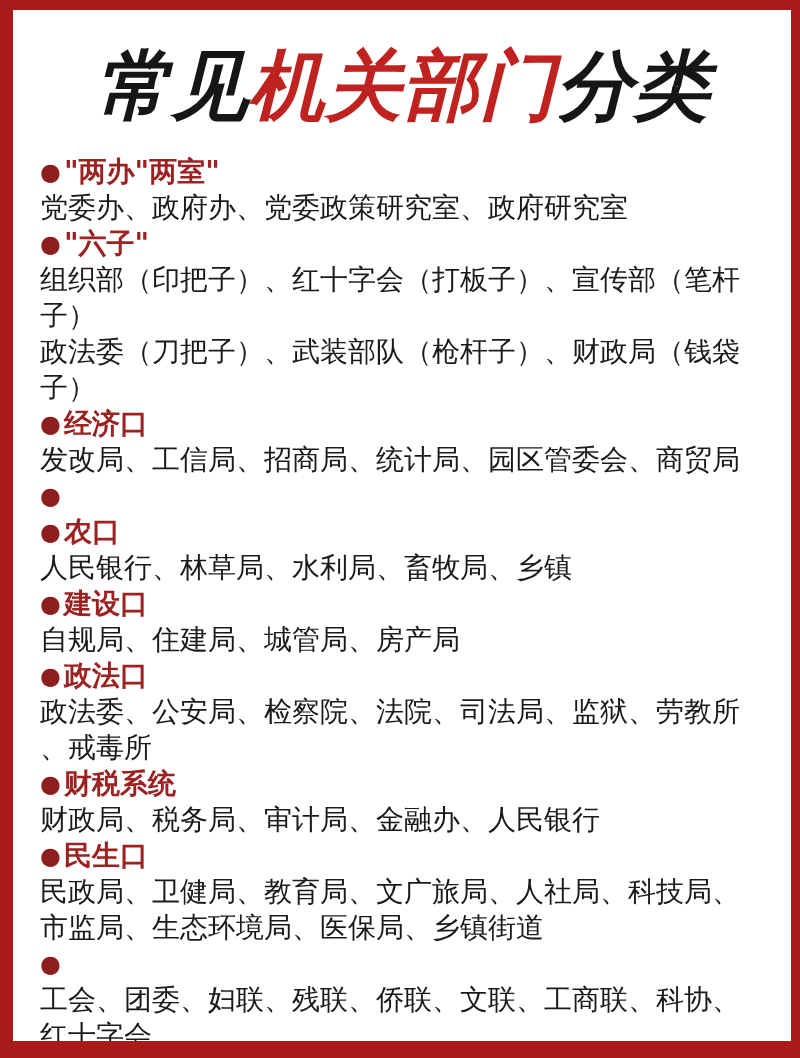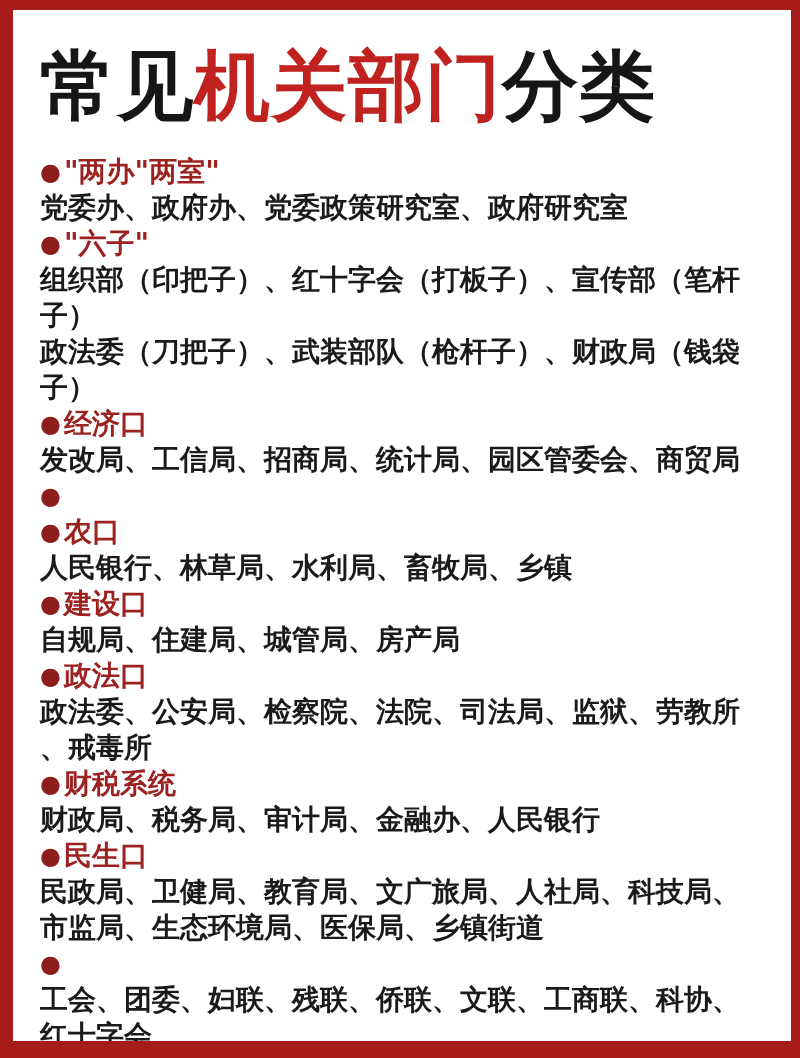--- a/index.html
+++ b/index.html
@@ -15,50 +15,51 @@
     border-left-width: 13px;
     border-right-width: 9px;
     border-bottom-width: 17px;
     font-family: "DejaVu Sans", sans-serif;
     overflow: hidden;
   }
   .content {
     padding: 26px 26px 0 27px;
   }
   .main-title {
-    text-align: left;
+    text-align: center;
     font-size: 76px;
     font-weight: 900;
     letter-spacing: 1px;
     line-height: 1.0;
     color: #161616;
     margin-top: 12px;
     margin-bottom: 30px;
     white-space: nowrap;
+    font-style: italic;
   }
   .main-title .accent {
     color: #c0231f;
   }
   .section-heading {
     font-size: 28px;
     font-weight: bold;
     line-height: 36px;
     color: #9c2121;
     display: flex;
     align-items: center;
   }
   .bullet {
     color: #8e1d1d;
     font-size: 24px;
     line-height: 36px;
     margin-right: 3px;
   }
   .section-body {
     font-size: 28px;
-    font-weight: bold;
+    font-weight: normal;
     line-height: 36px;
     color: #1a1a1a;
     word-break: break-all;
     line-break: anywhere;
     white-space: pre-wrap;
   }
 </style>
 </head>
 <body>
 

